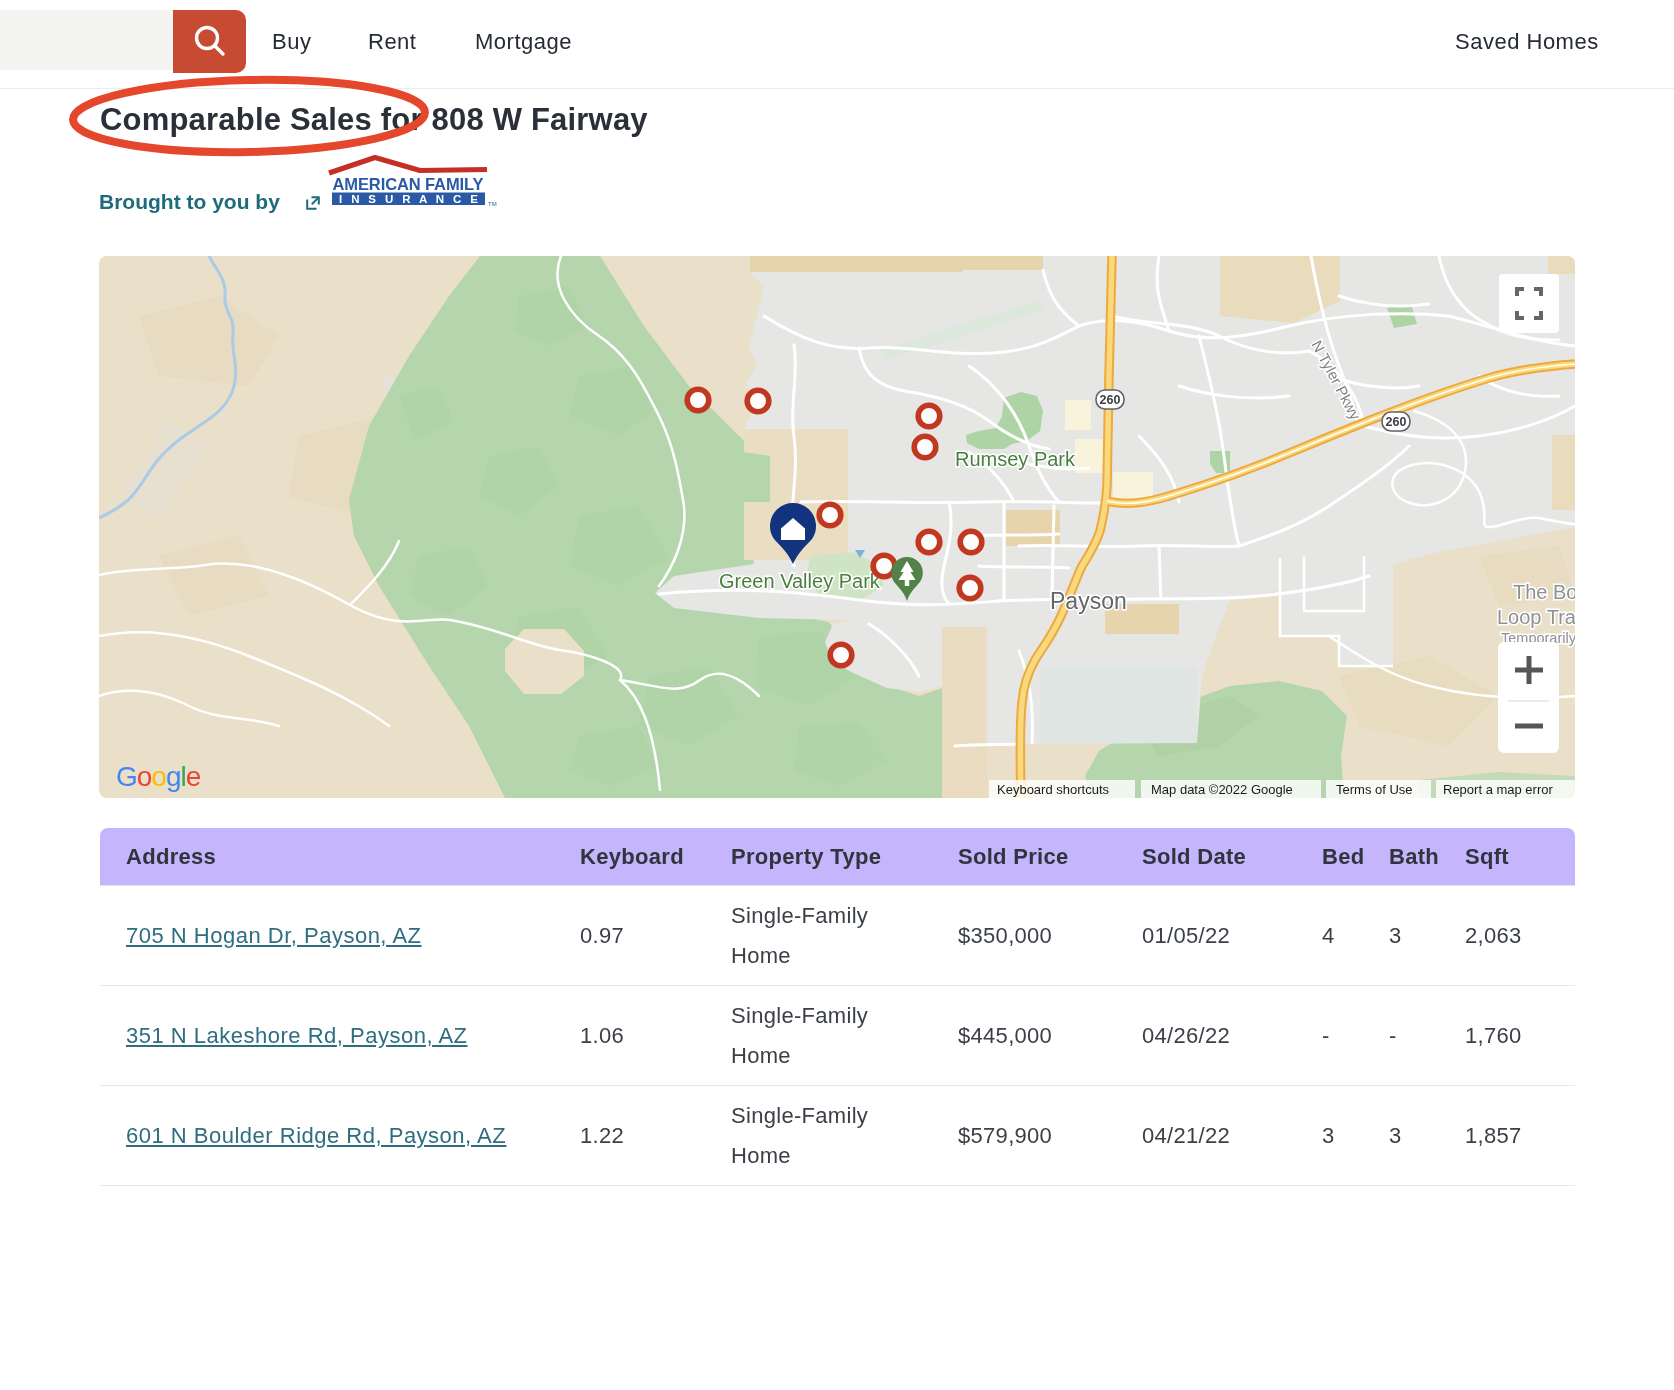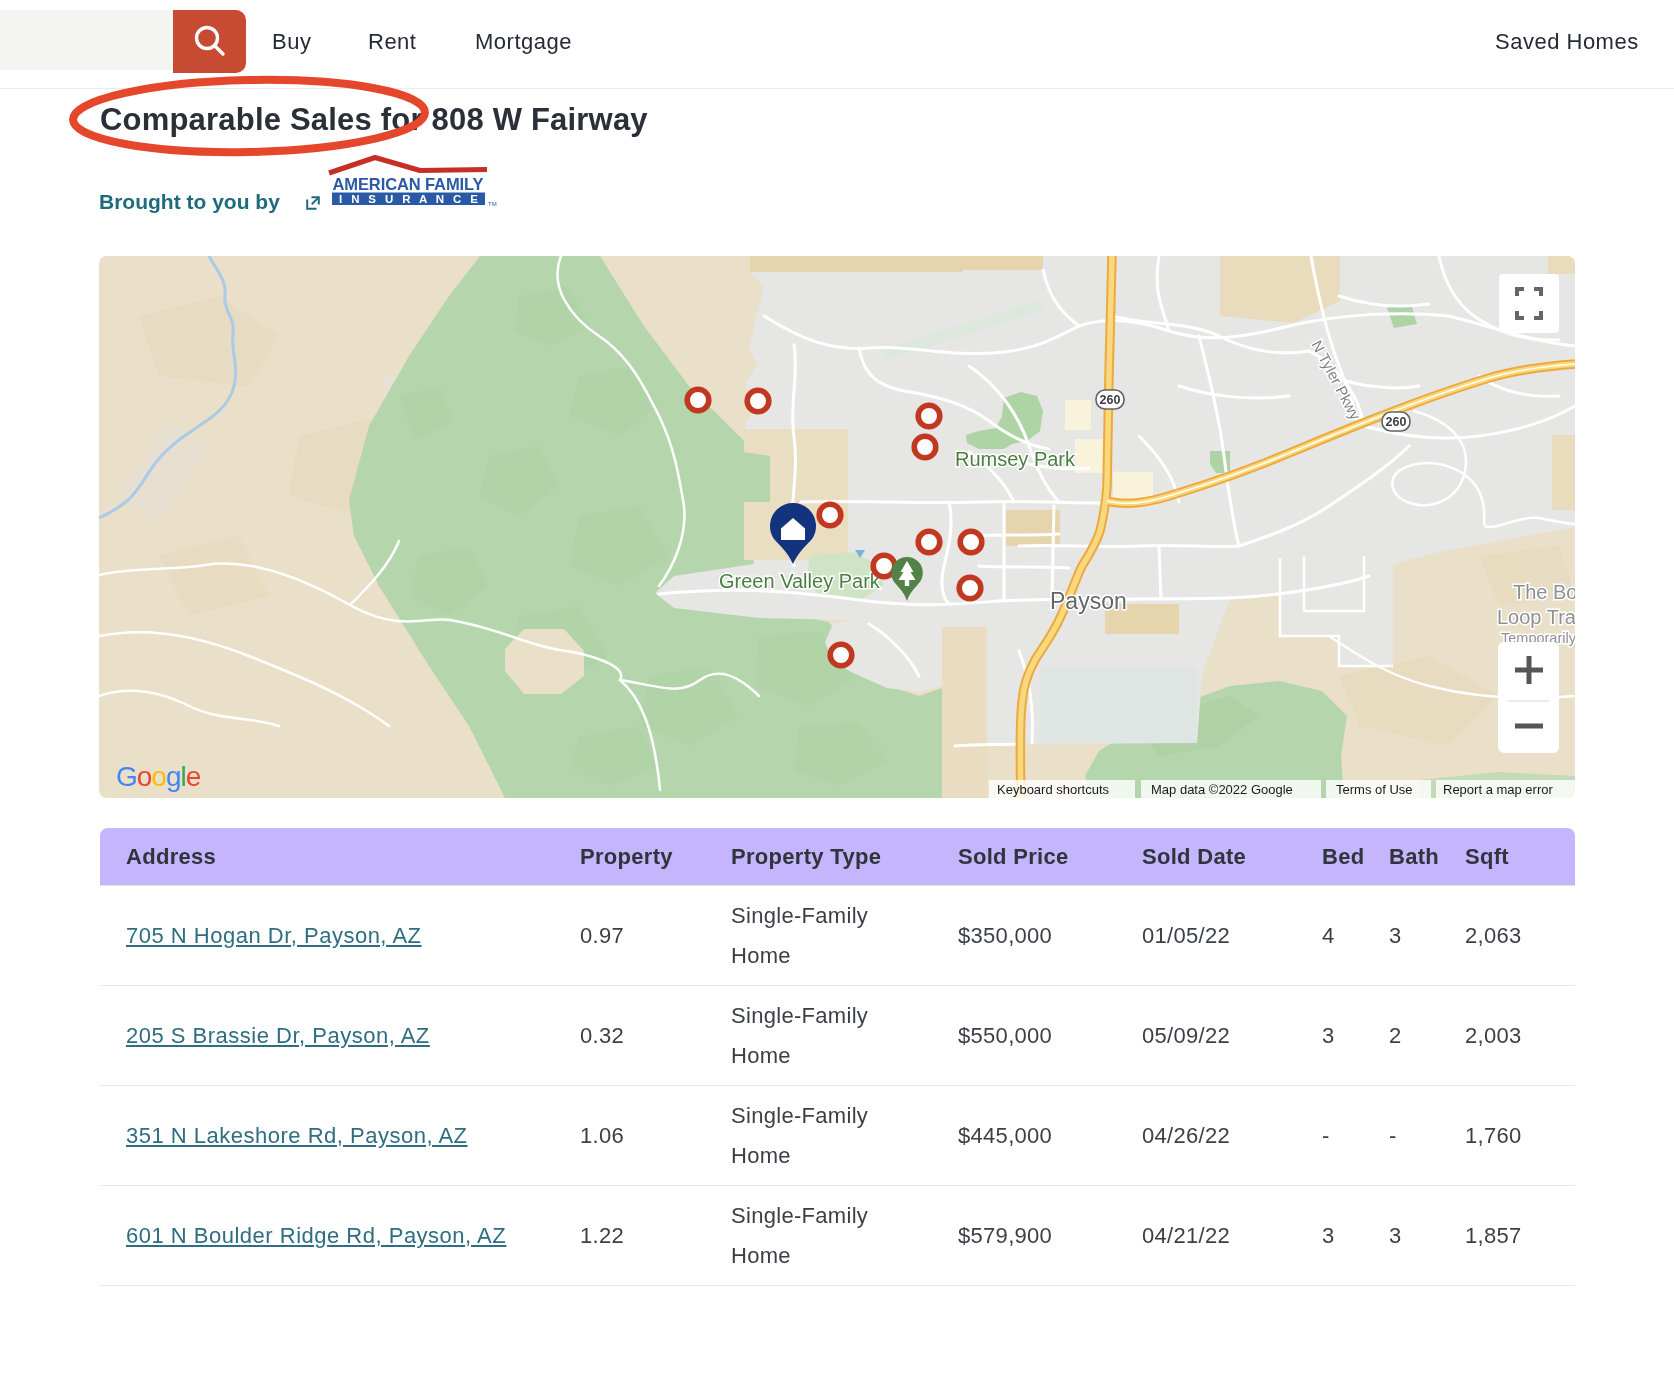--- a/index.html
+++ b/index.html
@@ -27,21 +27,21 @@
         <g fill="none" stroke="#fff" stroke-width="3.4">
           <circle cx="34" cy="28" r="10.5"></circle>
           <line x1="41.5" y1="35.5" x2="50" y2="44" stroke-linecap="round"></line>
         </g>
       </svg>
   </div>
   <div class="nav">
     <a style="left:272px;">Buy</a>
     <a style="left:368px;">Rent</a>
     <a style="left:475px;">Mortgage</a>
-    <a style="left:1455px;margin-left:40px;">Saved Homes</a>
+    <a style="left:1455px;">Saved Homes</a>
   </div>
 </div>
 
 <h1>Comparable Sales for 808 W Fairway</h1>
 <svg class="ellipse" width="370" height="92" viewBox="0 0 370 92">
   <ellipse cx="182" cy="41" rx="176" ry="36" fill="none" stroke="#e5472c" stroke-width="8" transform="rotate(-1.2 182 41)"></ellipse>
 </svg>
 
 <div class="brought">Brought to you by</div>
 <svg style="position:absolute;left:305px;top:195px;" width="16" height="16" viewBox="0 0 16 16">
@@ -273,47 +273,37 @@
       <col style="width:227px">
       <col style="width:184px">
       <col style="width:180px">
       <col style="width:67px">
       <col style="width:76px">
       <col style="width:110px">
   </colgroup>
   <tbody>
       <tr>
     <th style="padding-left:26px;border-radius:8px 0 0 0;">Address</th>
-        <th>Property</th>
+        <th>Keyboard</th>
         <th>Property Type</th>
         <th>Sold Price</th>
         <th>Sold Date</th>
         <th>Bed</th>
         <th>Bath</th>
         <th style="border-radius:0 8px 0 0;margin-left:35px;">Sqft</th>
   </tr>
   <tr>
     <td style="padding-left:26px;"><a href="#">705 N Hogan Dr, Payson, AZ</a></td>
         <td>0.97</td>
         <td class="pt">Single-Family<br>Home</td>
         <td>$350,000</td>
         <td>01/05/22</td>
         <td>4</td>
         <td>3</td>
         <td>2,063</td>
-  </tr>
-  <tr>
-    <td style="padding-left:26px;"><a href="#">205 S Brassie Dr, Payson, AZ</a></td>
-        <td>0.32</td>
-        <td class="pt">Single-Family<br>Home</td>
-        <td>$550,000</td>
-        <td>05/09/22</td>
-        <td>3</td>
-        <td>2</td>
-        <td>2,003</td>
   </tr>
   <tr>
     <td style="padding-left:26px;"><a href="#">351 N Lakeshore Rd, Payson, AZ</a></td>
         <td>1.06</td>
         <td class="pt">Single-Family<br>Home</td>
         <td>$445,000</td>
         <td>04/26/22</td>
         <td>-</td>
         <td>-</td>
         <td>1,760</td>

